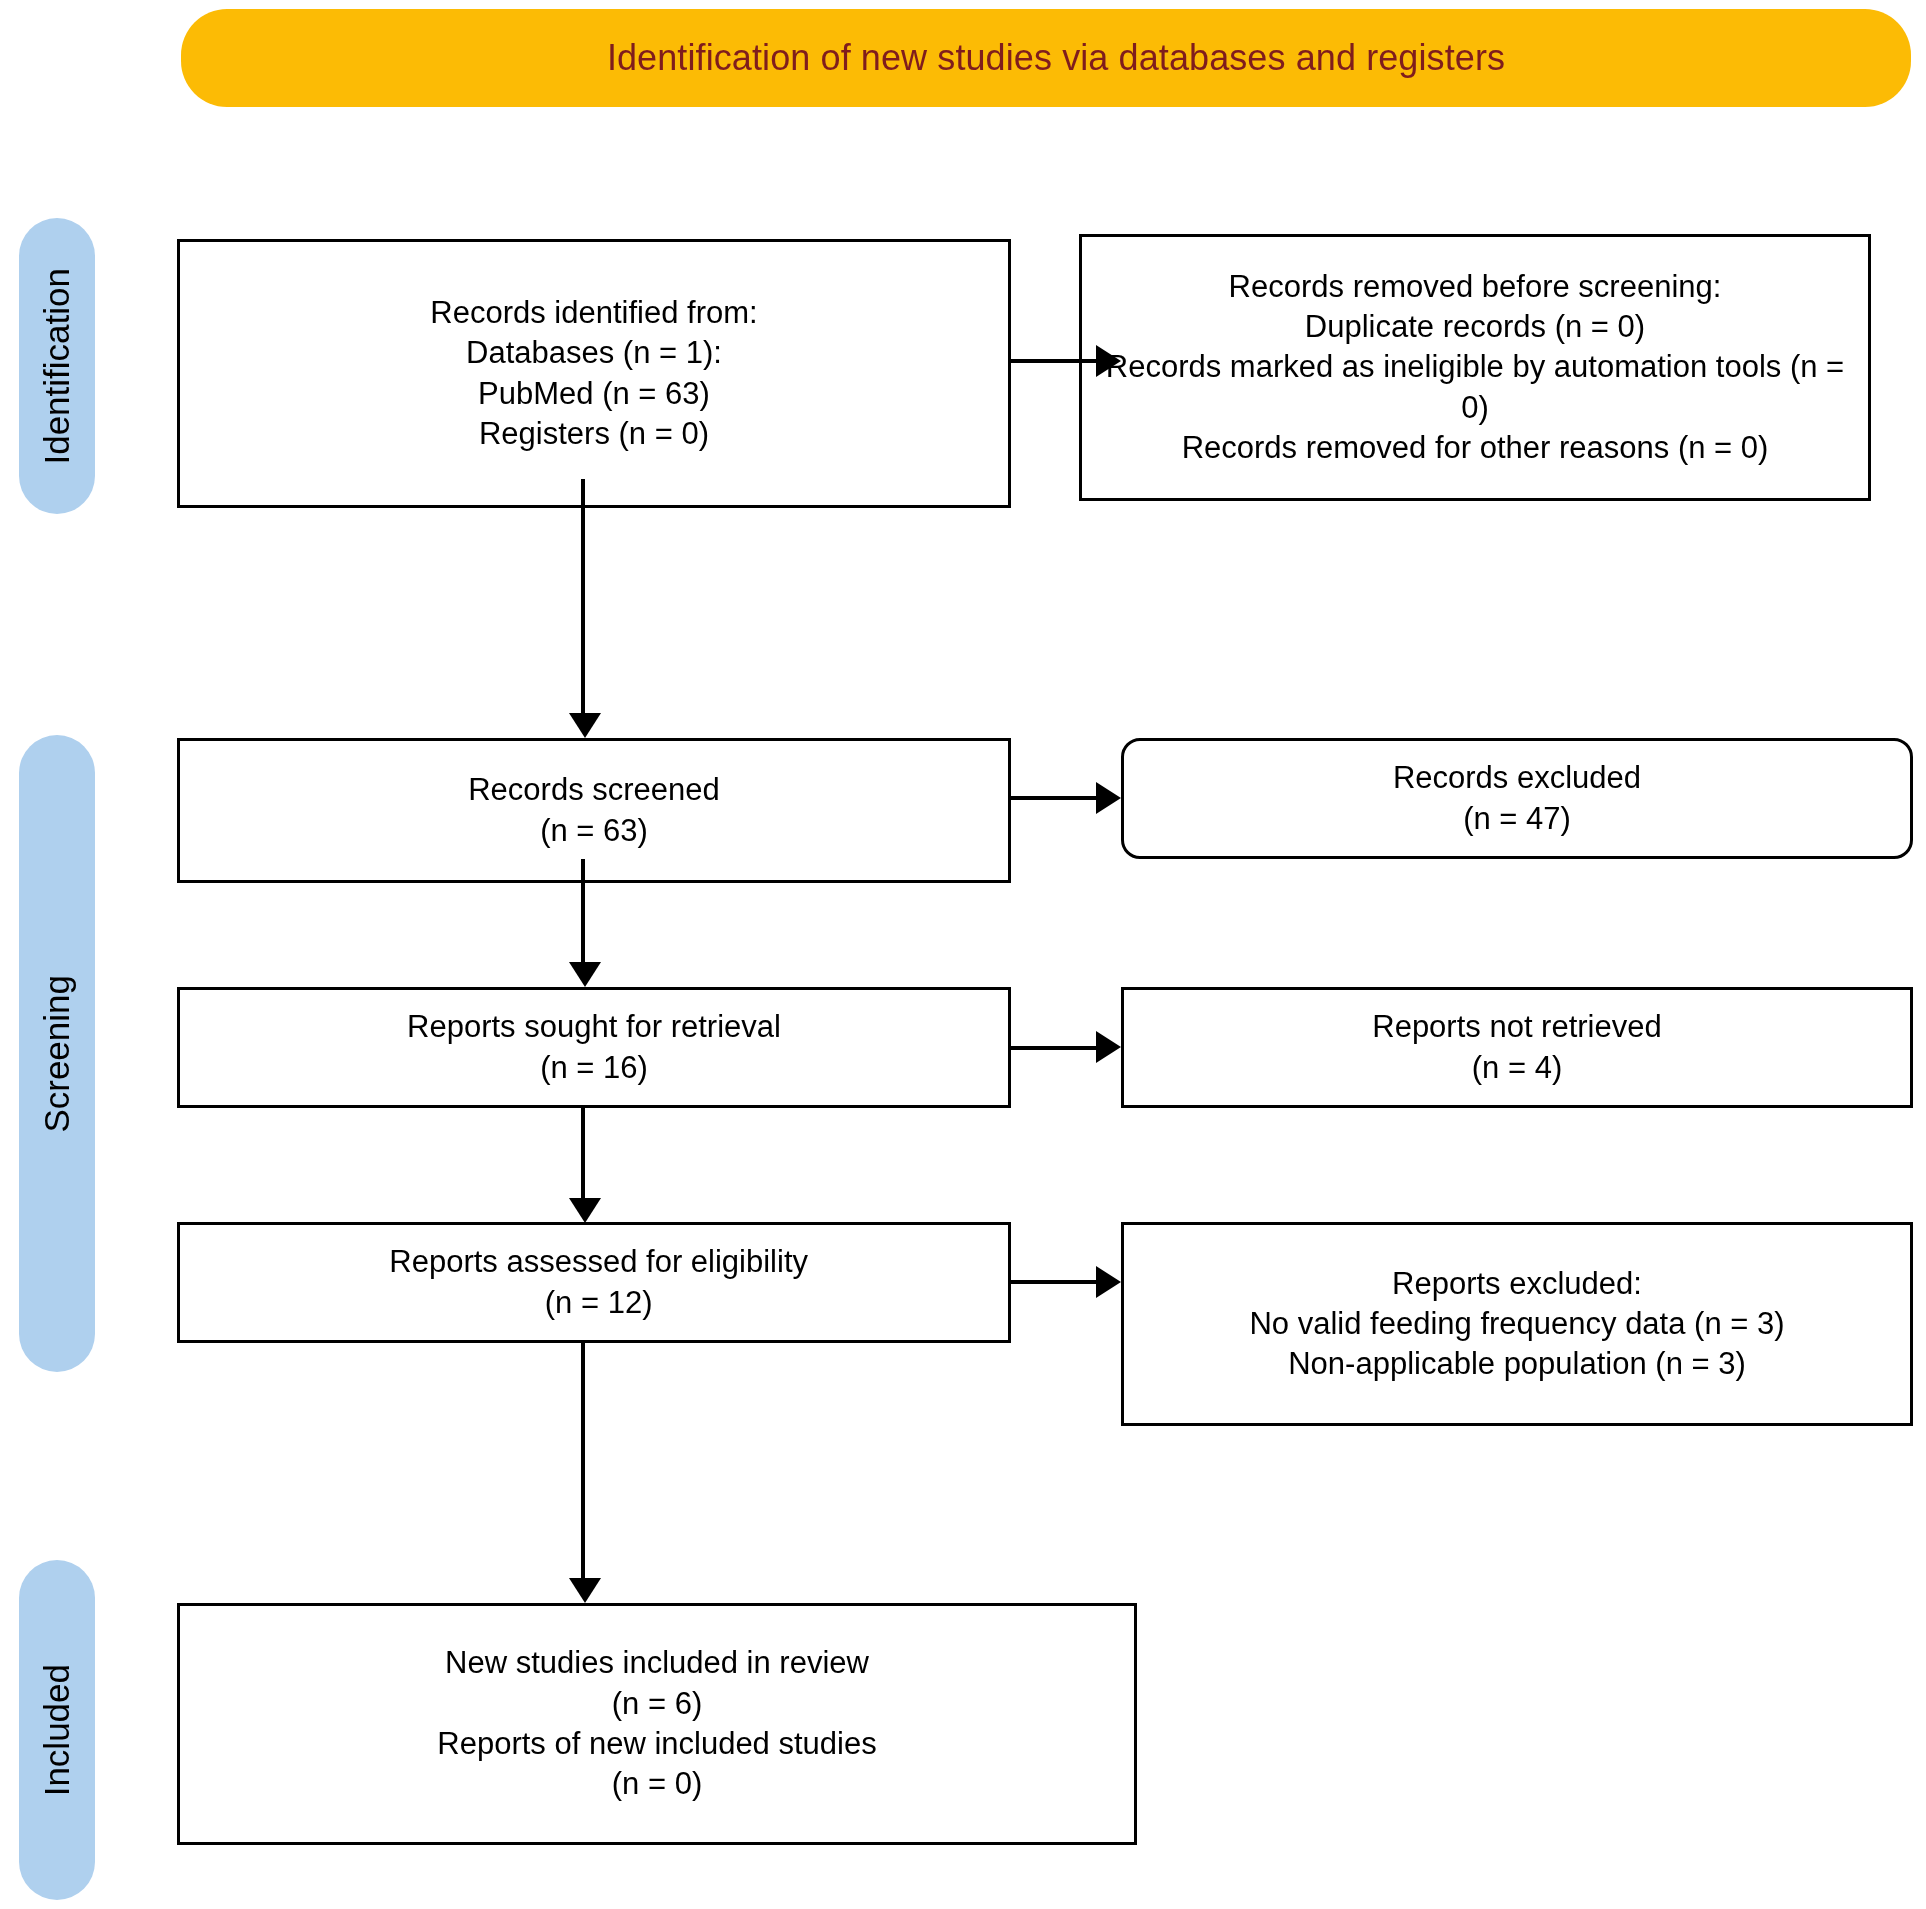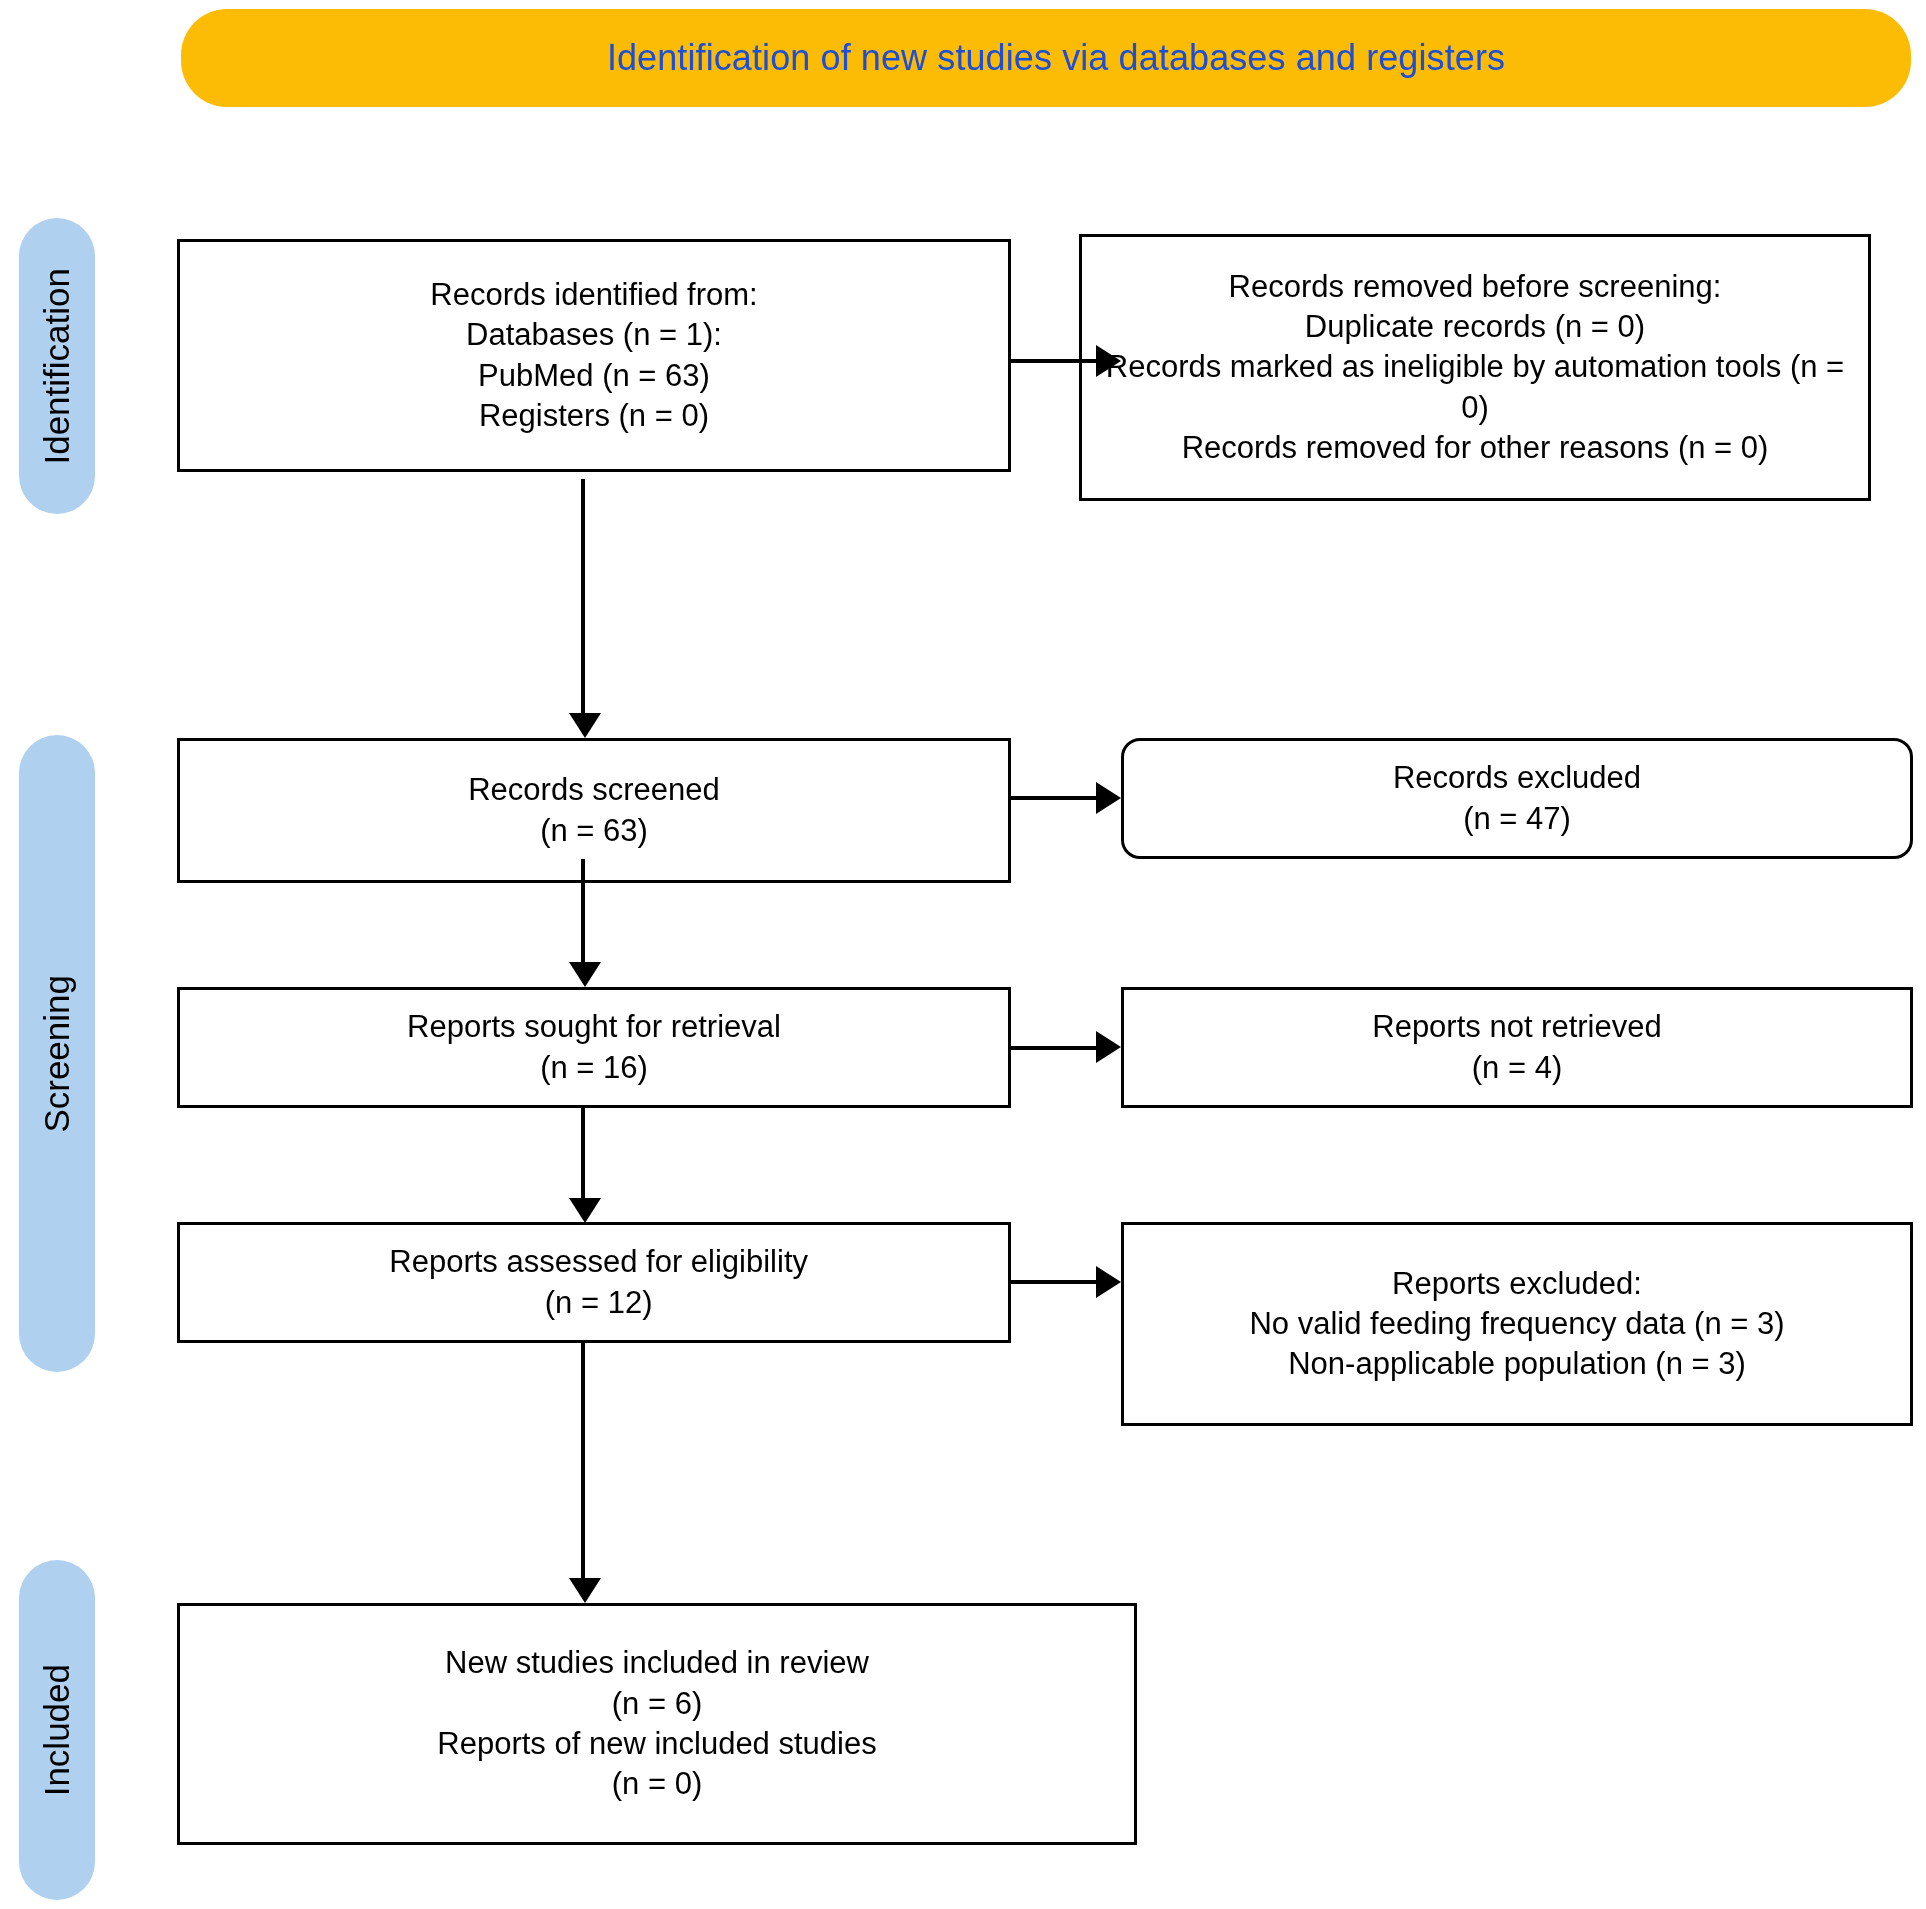--- a/index.html
+++ b/index.html
@@ -27,21 +27,21 @@
     border-radius: 46px;
     display: flex;
     align-items: center;
     justify-content: center;
     box-sizing: border-box;
   }
   #header-banner .banner-text {
     font-size: 36px;
     font-weight: 400;
     letter-spacing: 0.1px;
-    color: #1d4ed8;
+    color: #7f1d1d;
     text-align: center;
     line-height: 1.1;
     margin-left: 20px;
   }
 
   
   .stage-bar {
     position: absolute;
     background: #AFD0EE;
     border-radius: 38px;
@@ -77,21 +77,21 @@
   .flow-box .line {
     font-size: 31px;
     line-height: 1.30;
     text-align: center;
     white-space: nowrap;
     color: #000000;
   }
   .flow-box.wrap .line { white-space: normal; }
 
   
-  #box-identified          { left: 177px;  top: 239px;  width: 834px; height: 233px; }
+  #box-identified          { left: 177px;  top: 239px;  width: 834px; height: 269px; }
   #box-records-screened    { left: 177px;  top: 738px; width: 834px; height: 145px; }
   #box-reports-sought      { left: 177px;  top: 987px; width: 834px; height: 121px; }
   #box-reports-assessed    { left: 177px;  top: 1222px; width: 834px; height: 121px; padding-left: 18px; }
   #box-new-studies         { left: 177px;  top: 1603px; width: 960px; height: 242px; }
 
   
   #box-records-removed     { left: 1079px; top: 234px;  width: 792px; height: 267px; }
   #box-records-excluded    { left: 1121px; top: 738px; width: 792px; height: 121px; border-radius: 19px; }
   #box-reports-not-retr    { left: 1121px; top: 987px; width: 792px; height: 121px; }
   #box-reports-excluded    { left: 1121px; top: 1222px; width: 792px; height: 204px; }

